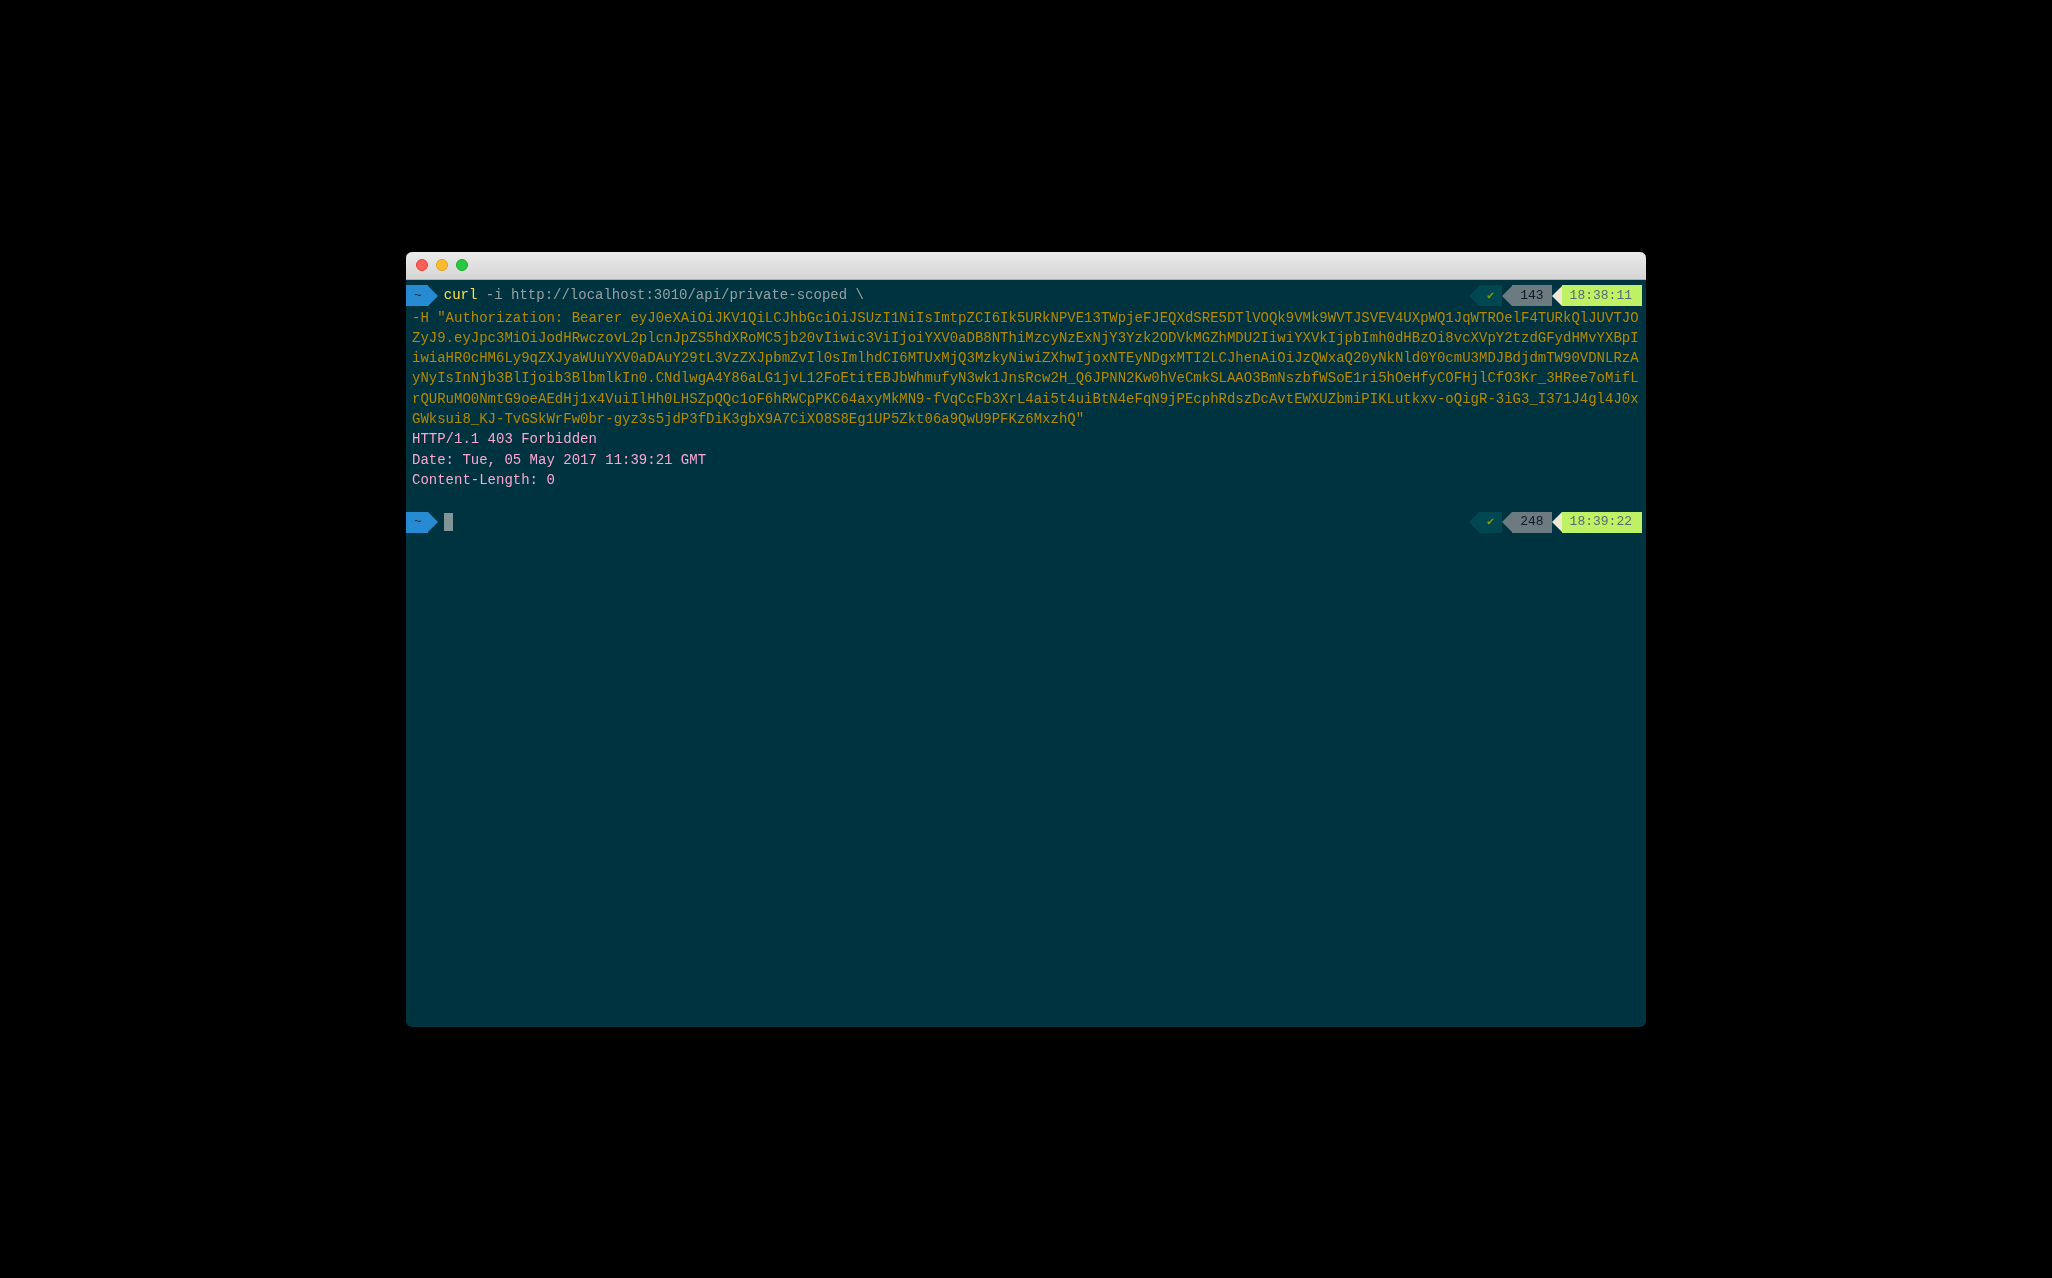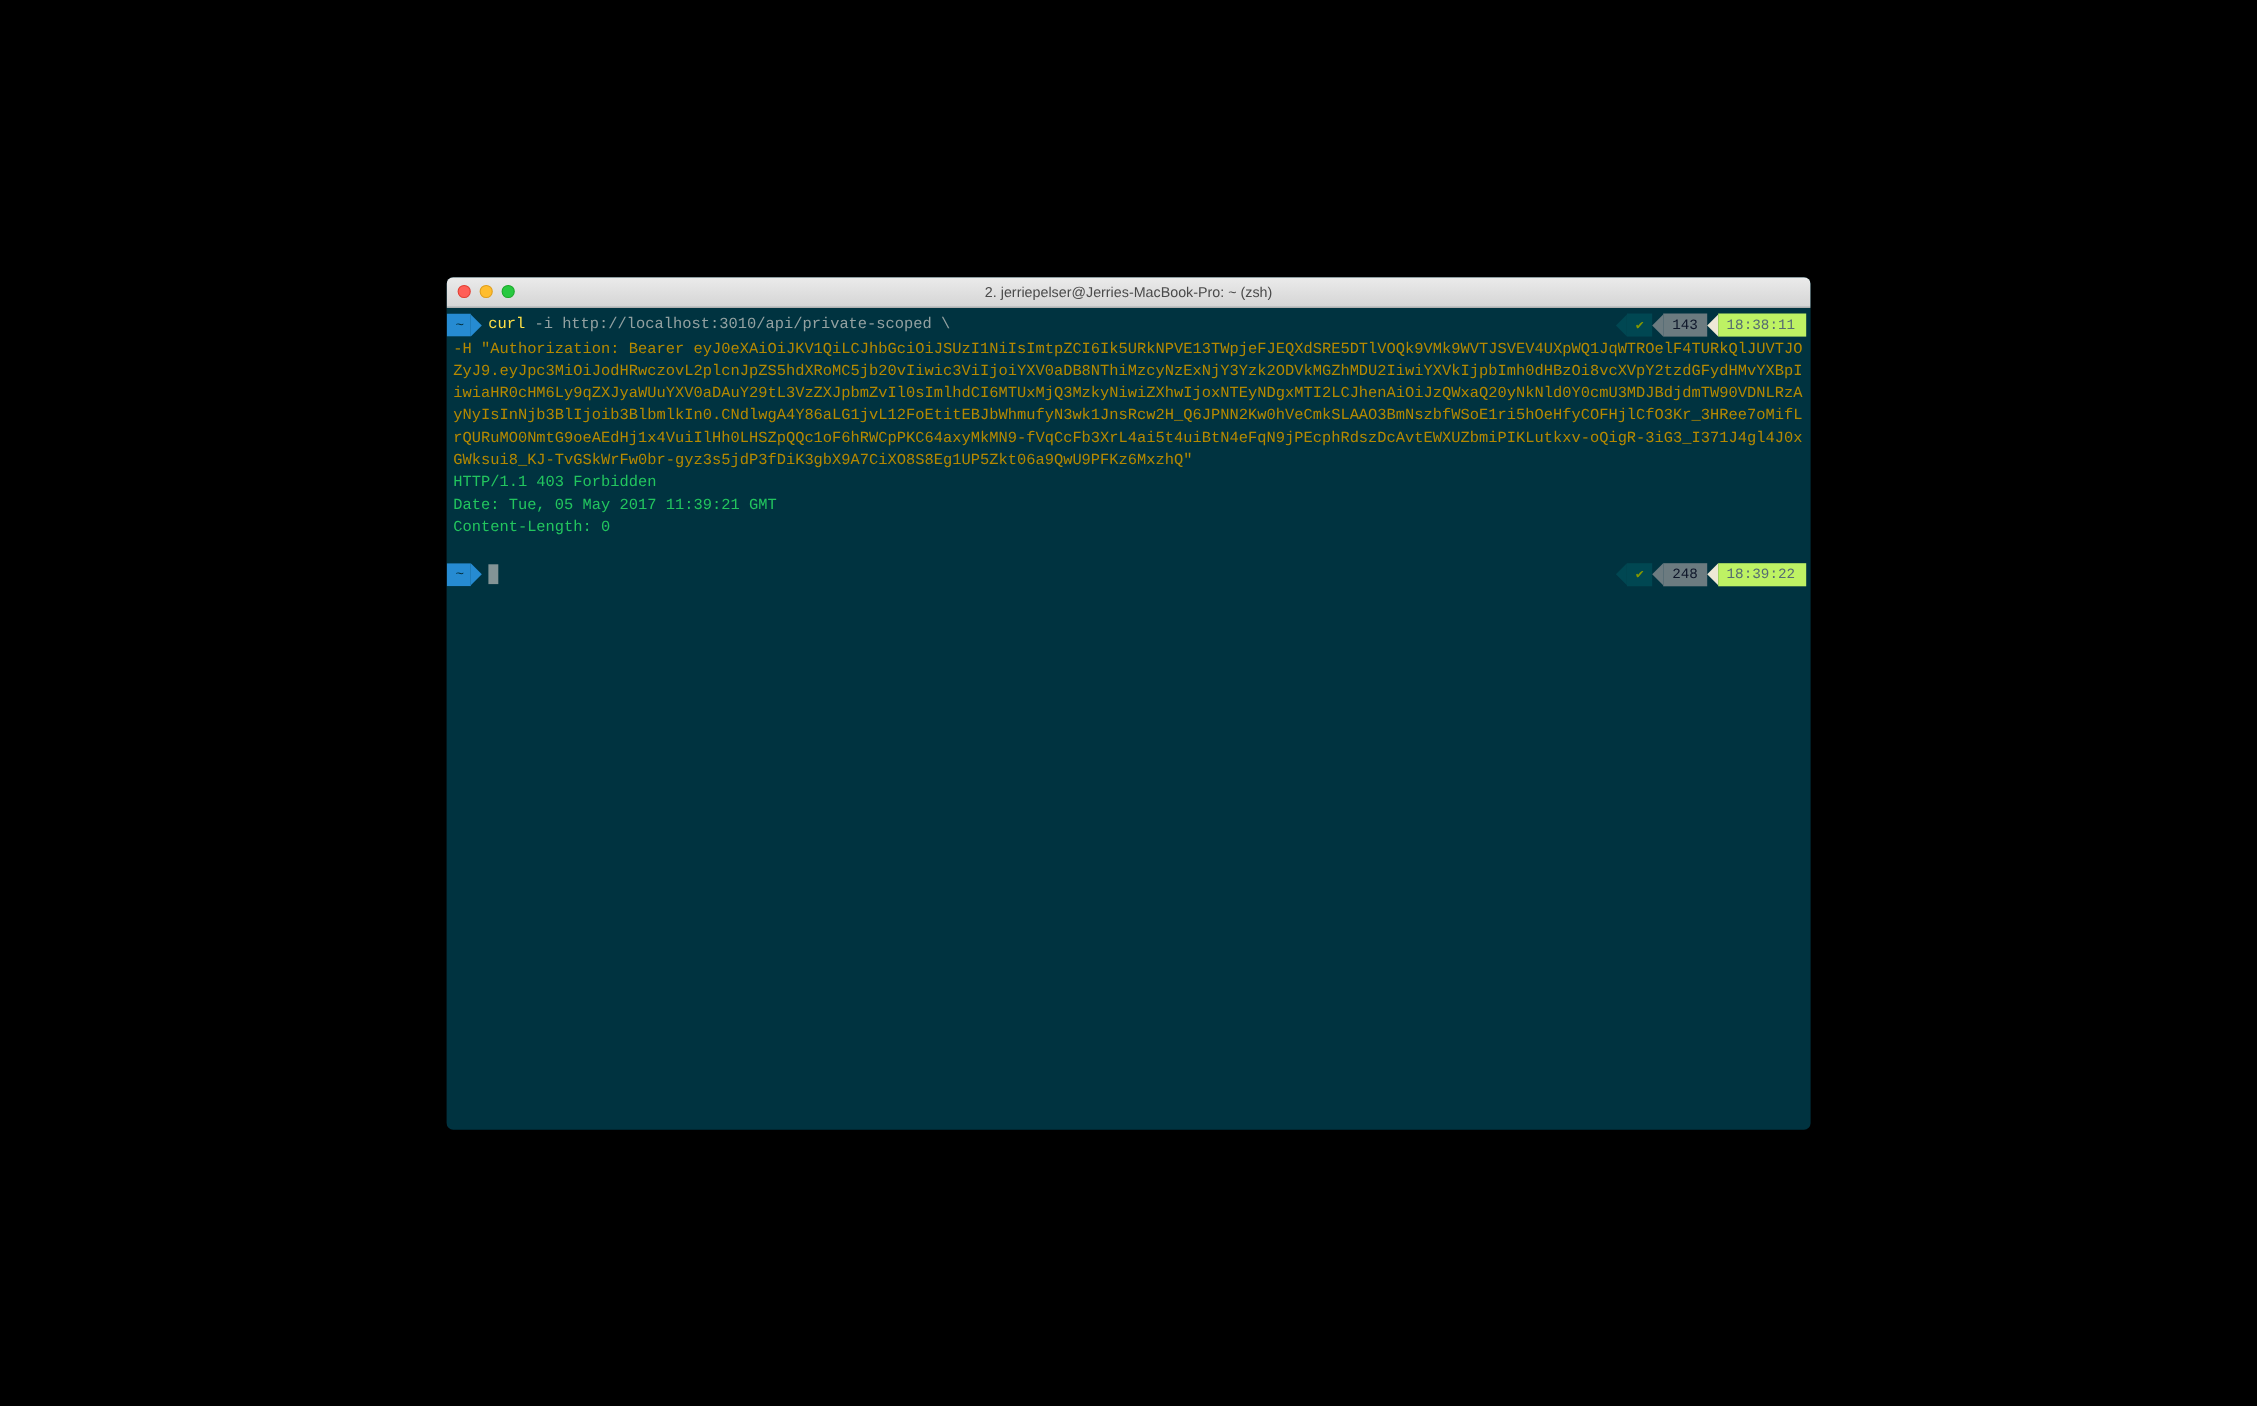--- a/index.html
+++ b/index.html
@@ -178,21 +178,21 @@
     
     .continuation {
       color: #b58900;
       padding: 0 6px;
       word-break: break-all;
       line-height: 1.45;
       font-size: 14px;
     }
     
     .response {
-      color: #22c55e;
+      color: #f9a8d4;
       padding: 0 6px;
       line-height: 1.45;
       font-size: 14px;
     }
     
     .cursor {
       display: inline-block;
       width: 9px;
       height: 18px;
       background: #839496;
@@ -207,21 +207,20 @@
 </head>
 <body>
 
 <div class="window">
   <div class="titlebar">
     <div class="traffic-lights">
       <div class="traffic-light close"></div>
       <div class="traffic-light minimize"></div>
       <div class="traffic-light maximize"></div>
     </div>
-    <div class="title">2. jerriepelser@Jerries-MacBook-Pro: ~ (zsh)</div>
   </div>
 
   <div class="terminal-body">
 
     <div class="prompt-line">
       <div class="prompt-left">
         <div class="prompt-chevron">
           <div class="chevron-body">~</div>
           <div class="chevron-arrow"></div>
         </div>

